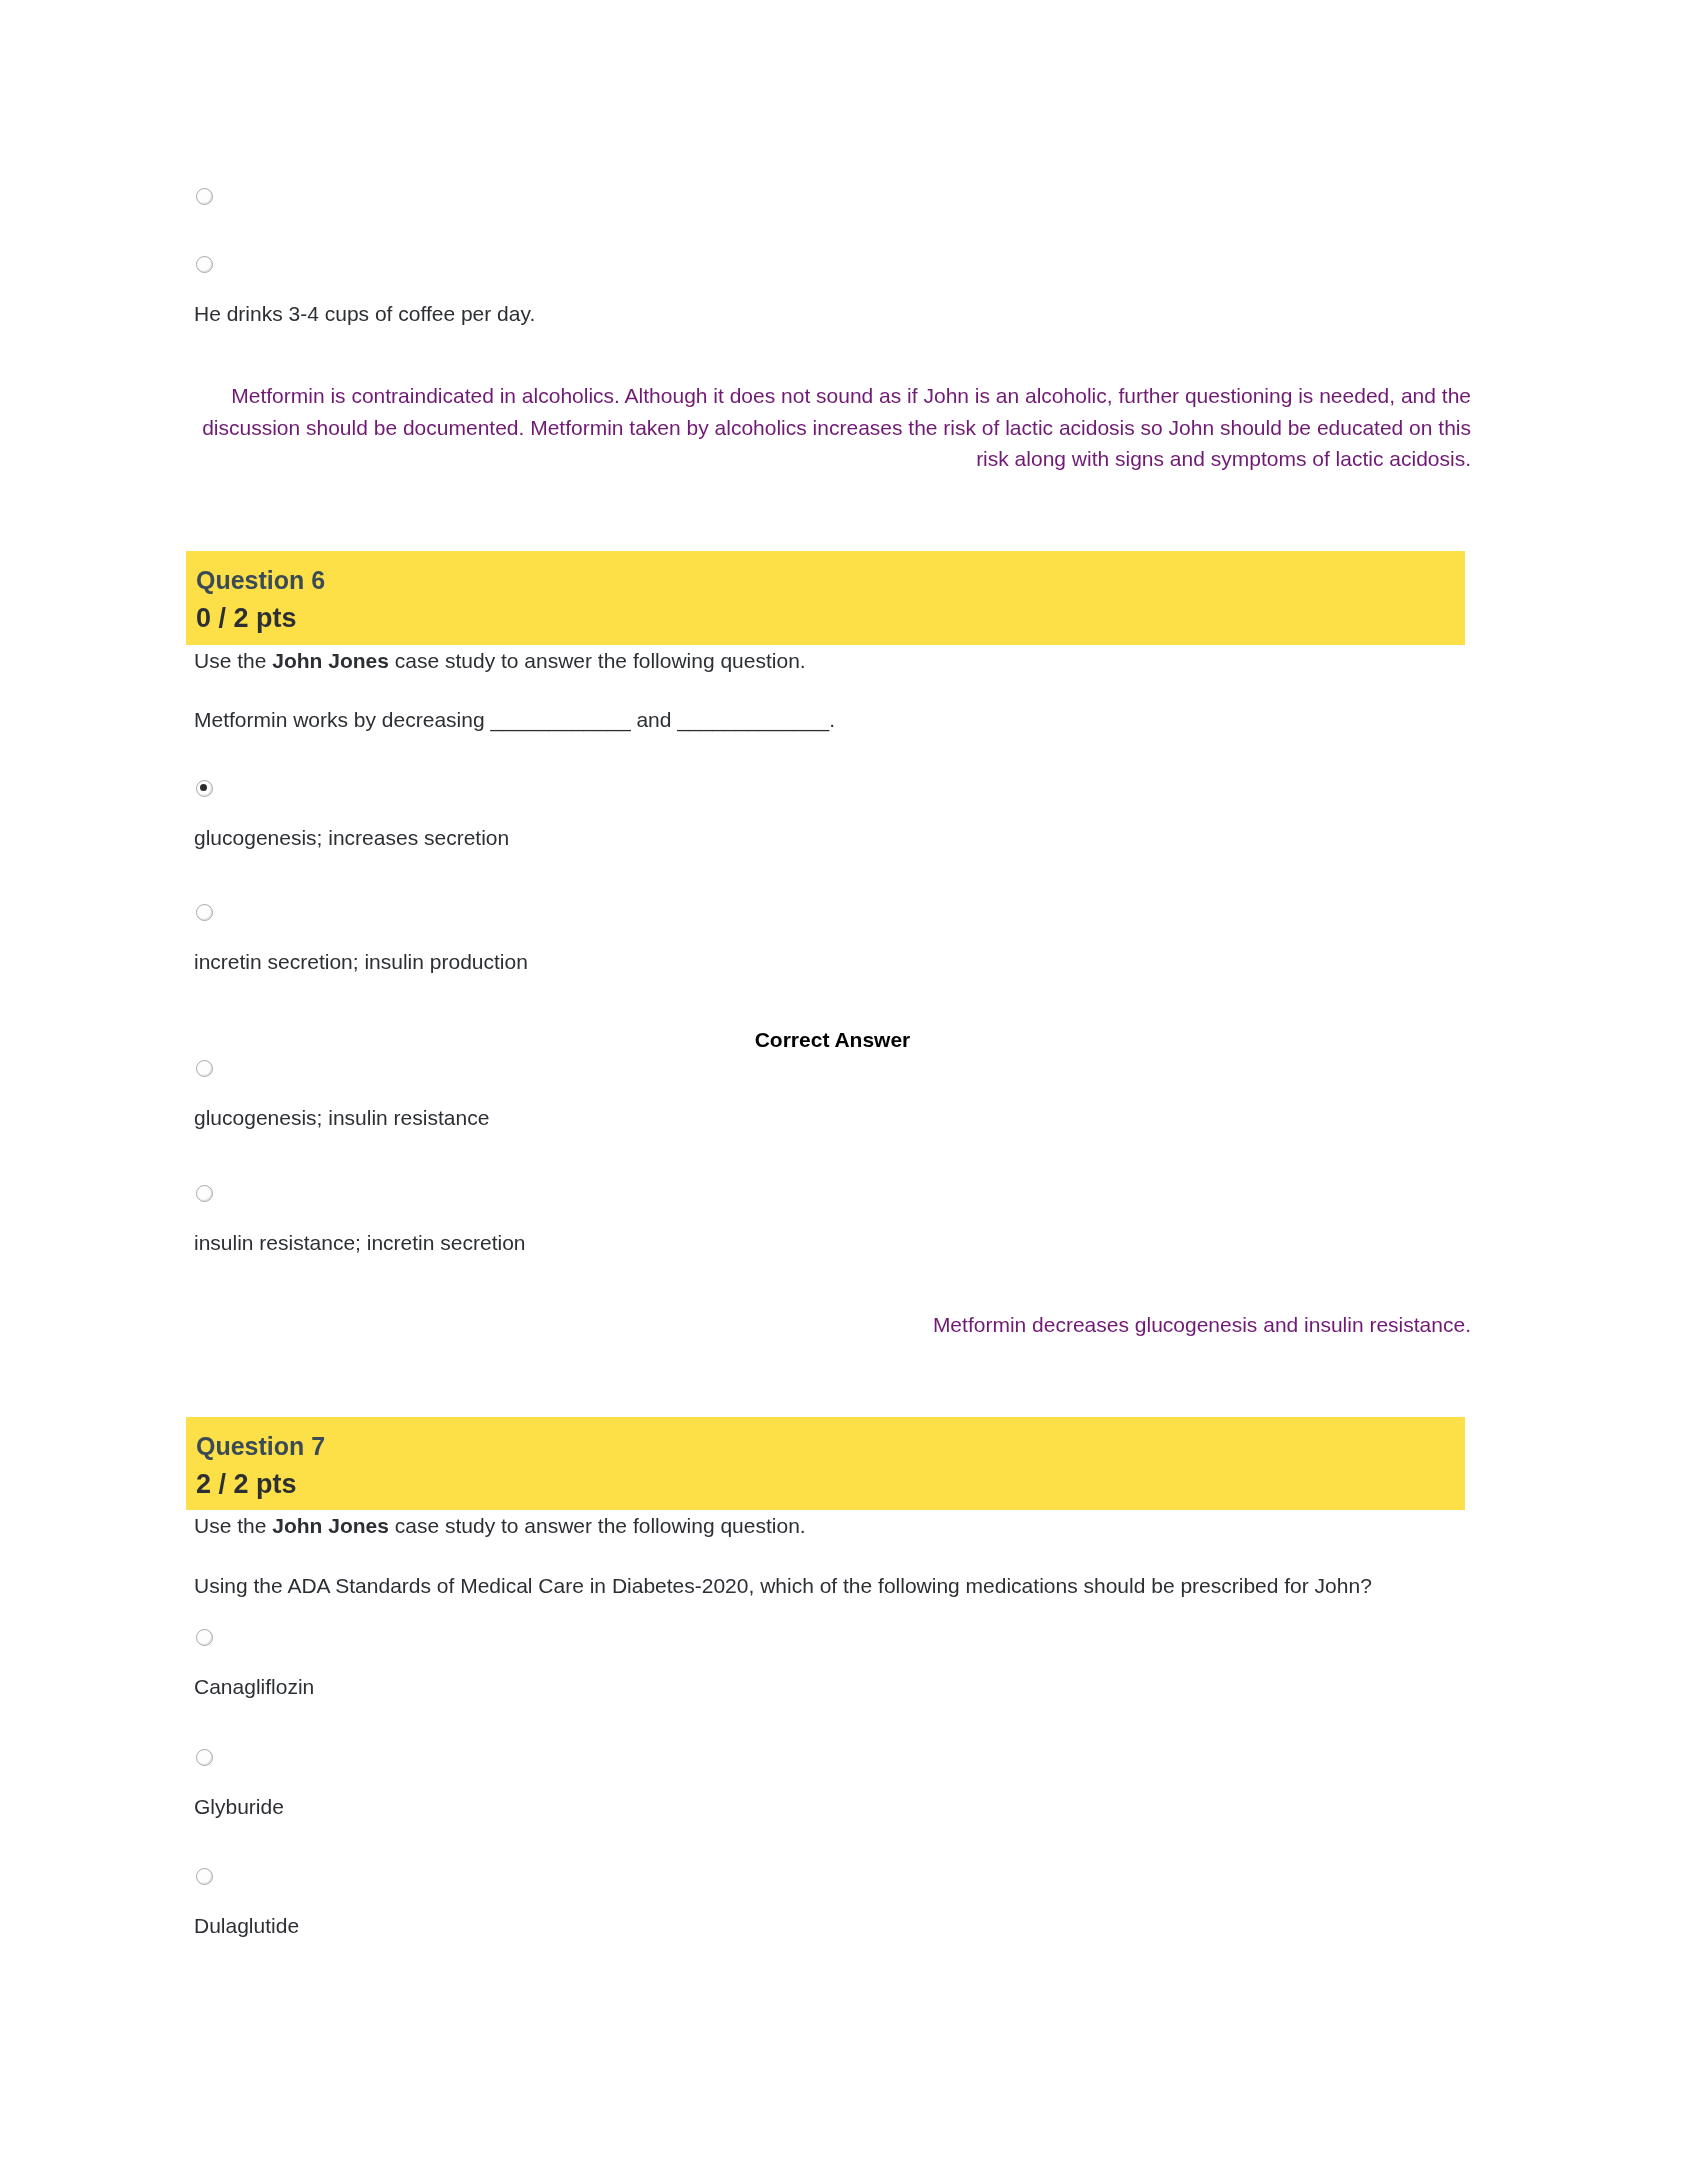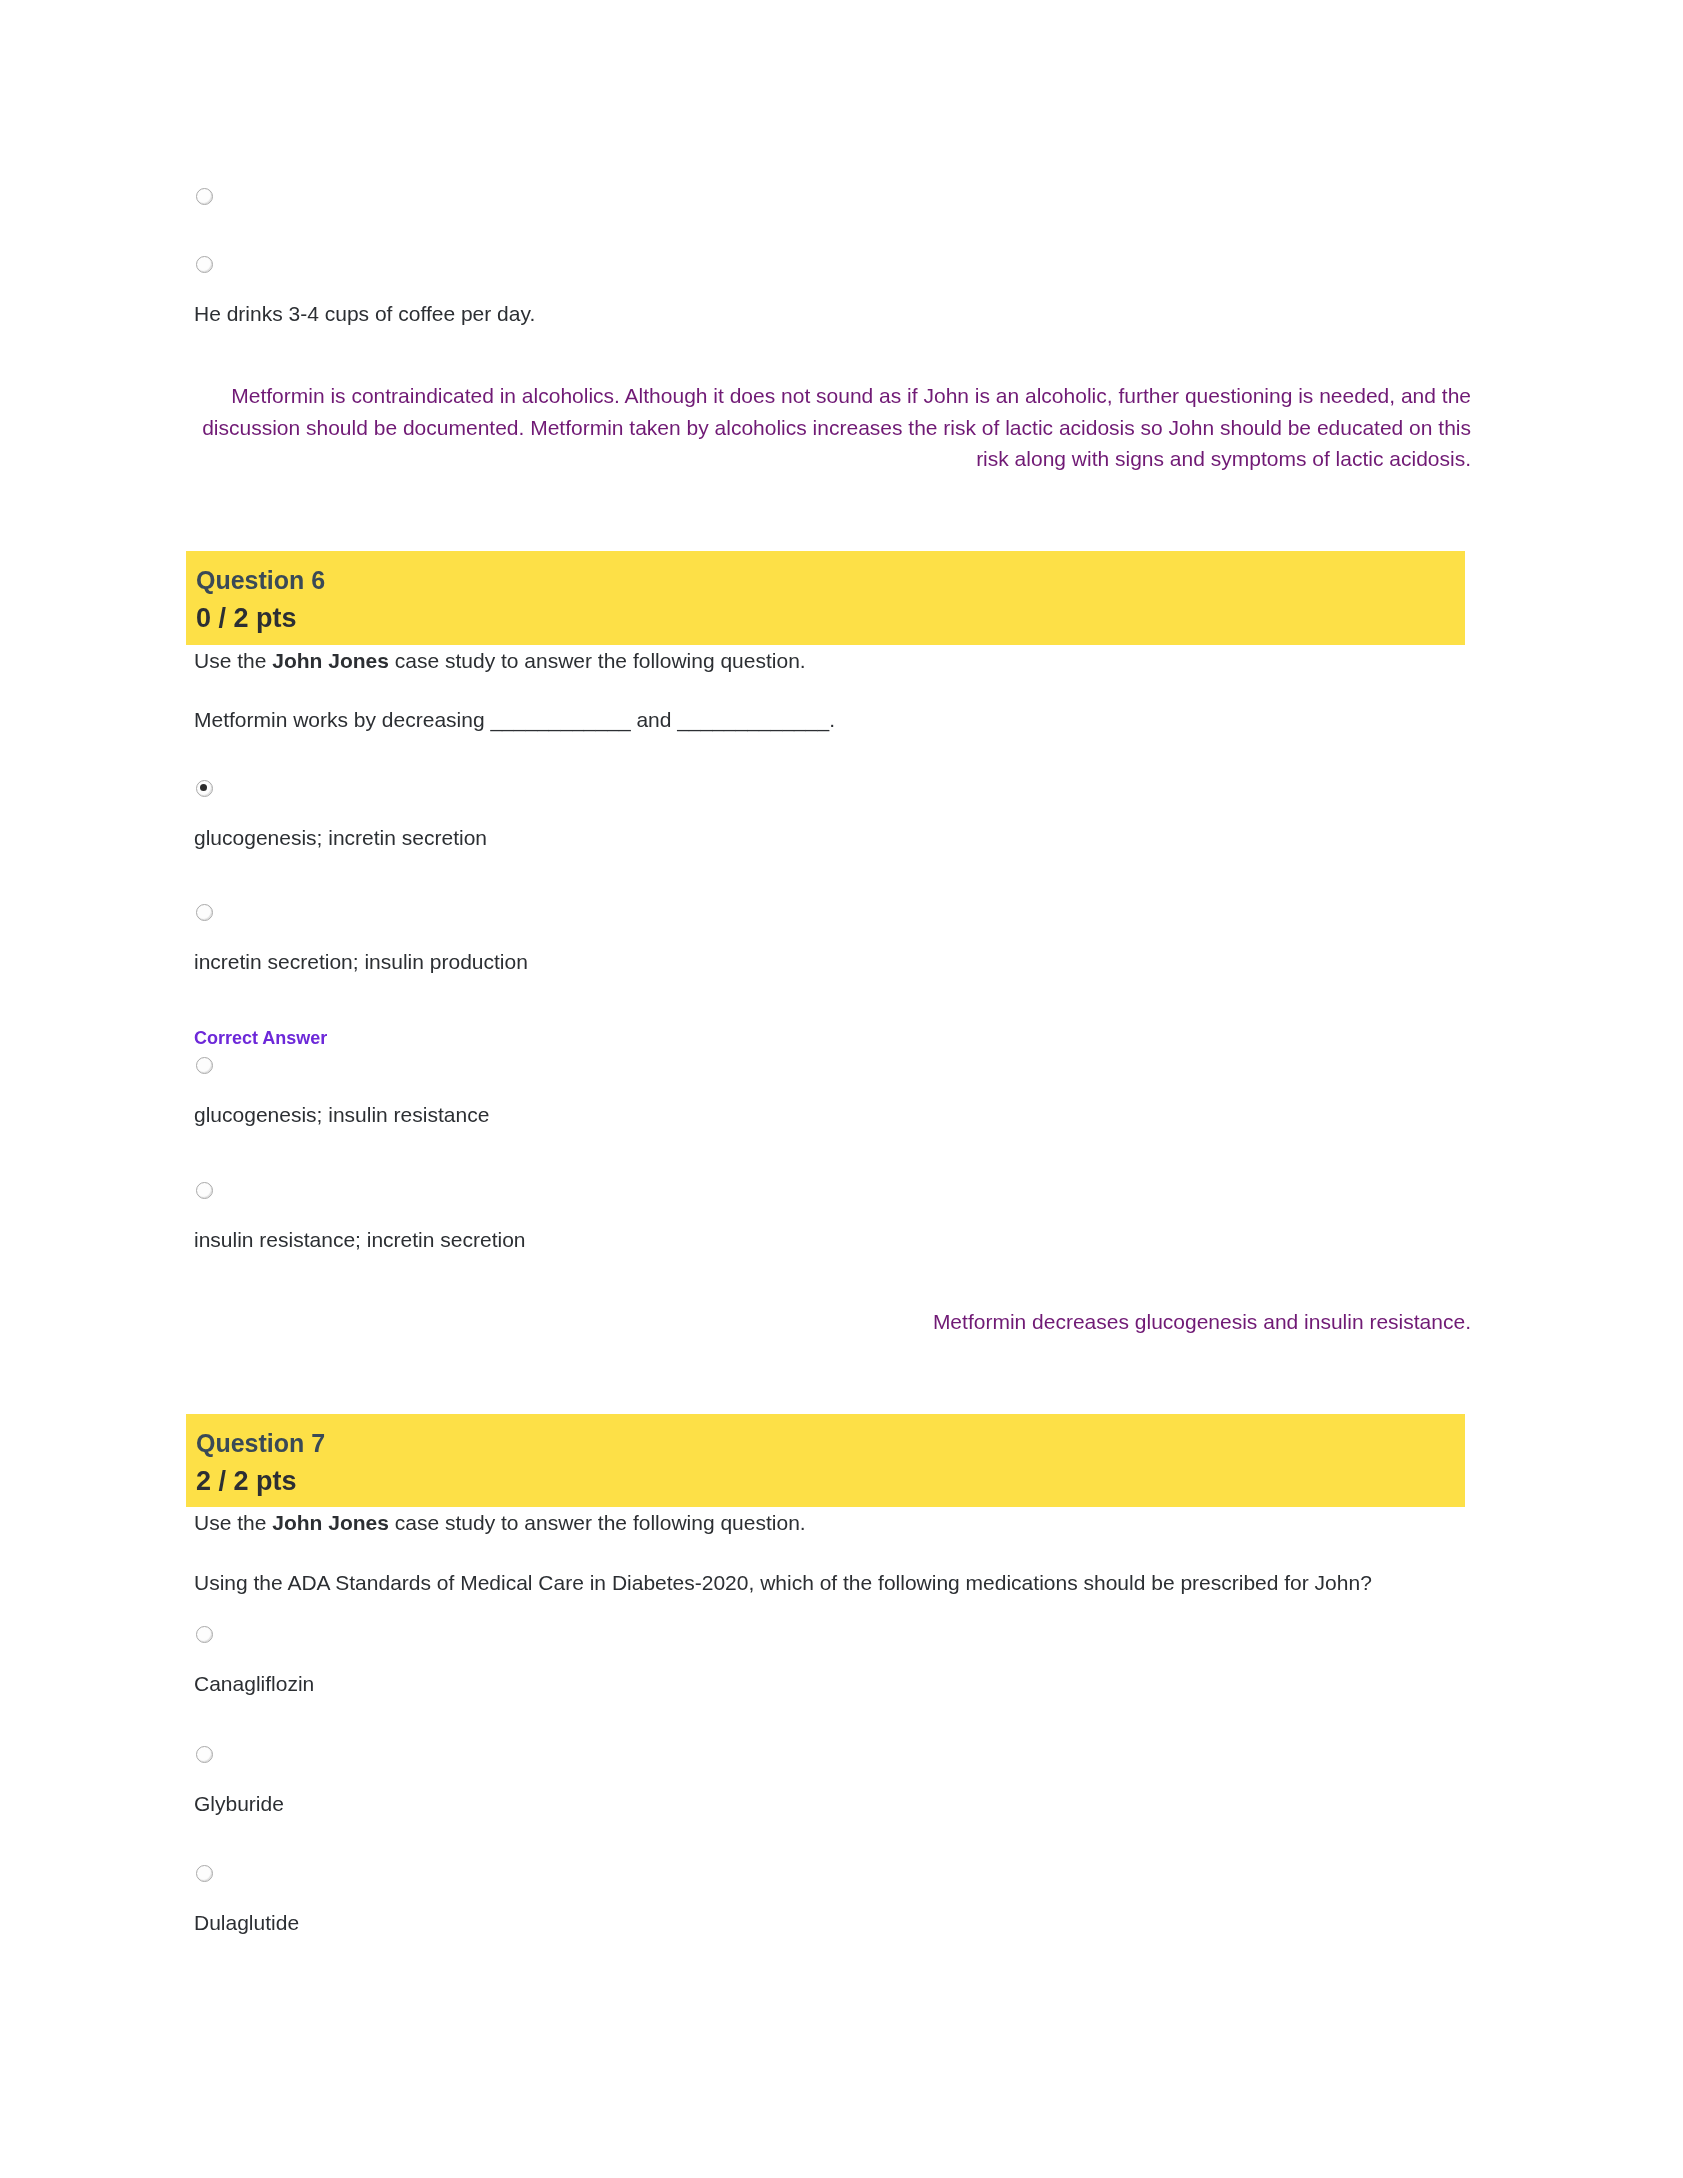--- a/index.html
+++ b/index.html
@@ -94,24 +94,25 @@
     margin-top: 0;
   }
   .qstem {
     font-size: 21px;
     line-height: 1.5;
     margin: 0 0 28px 0;
   }
   .qstem b { font-weight: bold; }
 
   .correct-label {
-    font-size: 18px;
+    font-size: 21px;
     font-weight: bold;
-    color: #6d28d9;
+    color: #000000;
     margin: 0 0 8px 0;
+    text-align: center;
   }
 
   .spacer-lg { height: 48px; }
   .spacer-sm { height: 16px; }
 </style>
 </head>
 <body>
 
 <div class="page">
   <div class="content">
@@ -140,21 +141,21 @@
 
       <div class="qbody">
         <p class="qstem"><span>Use the </span><b>John Jones</b><span> case study to answer the following question.</span></p>
 
         <p class="qstem">Metformin works by decreasing ____________ and _____________.</p>
 
         <div class="spacer-sm"></div>
 
         <div class="option">
           <span class="radio selected"></span>
-          <div class="opt-text">glucogenesis; incretin secretion</div>
+          <div class="opt-text">glucogenesis; increases secretion</div>
         </div>
 
         <div class="option">
           <span class="radio"></span>
           <div class="opt-text">incretin secretion; insulin production</div>
         </div>
 
         <div class="correct-label">Correct Answer</div>
 
         <div class="option">

